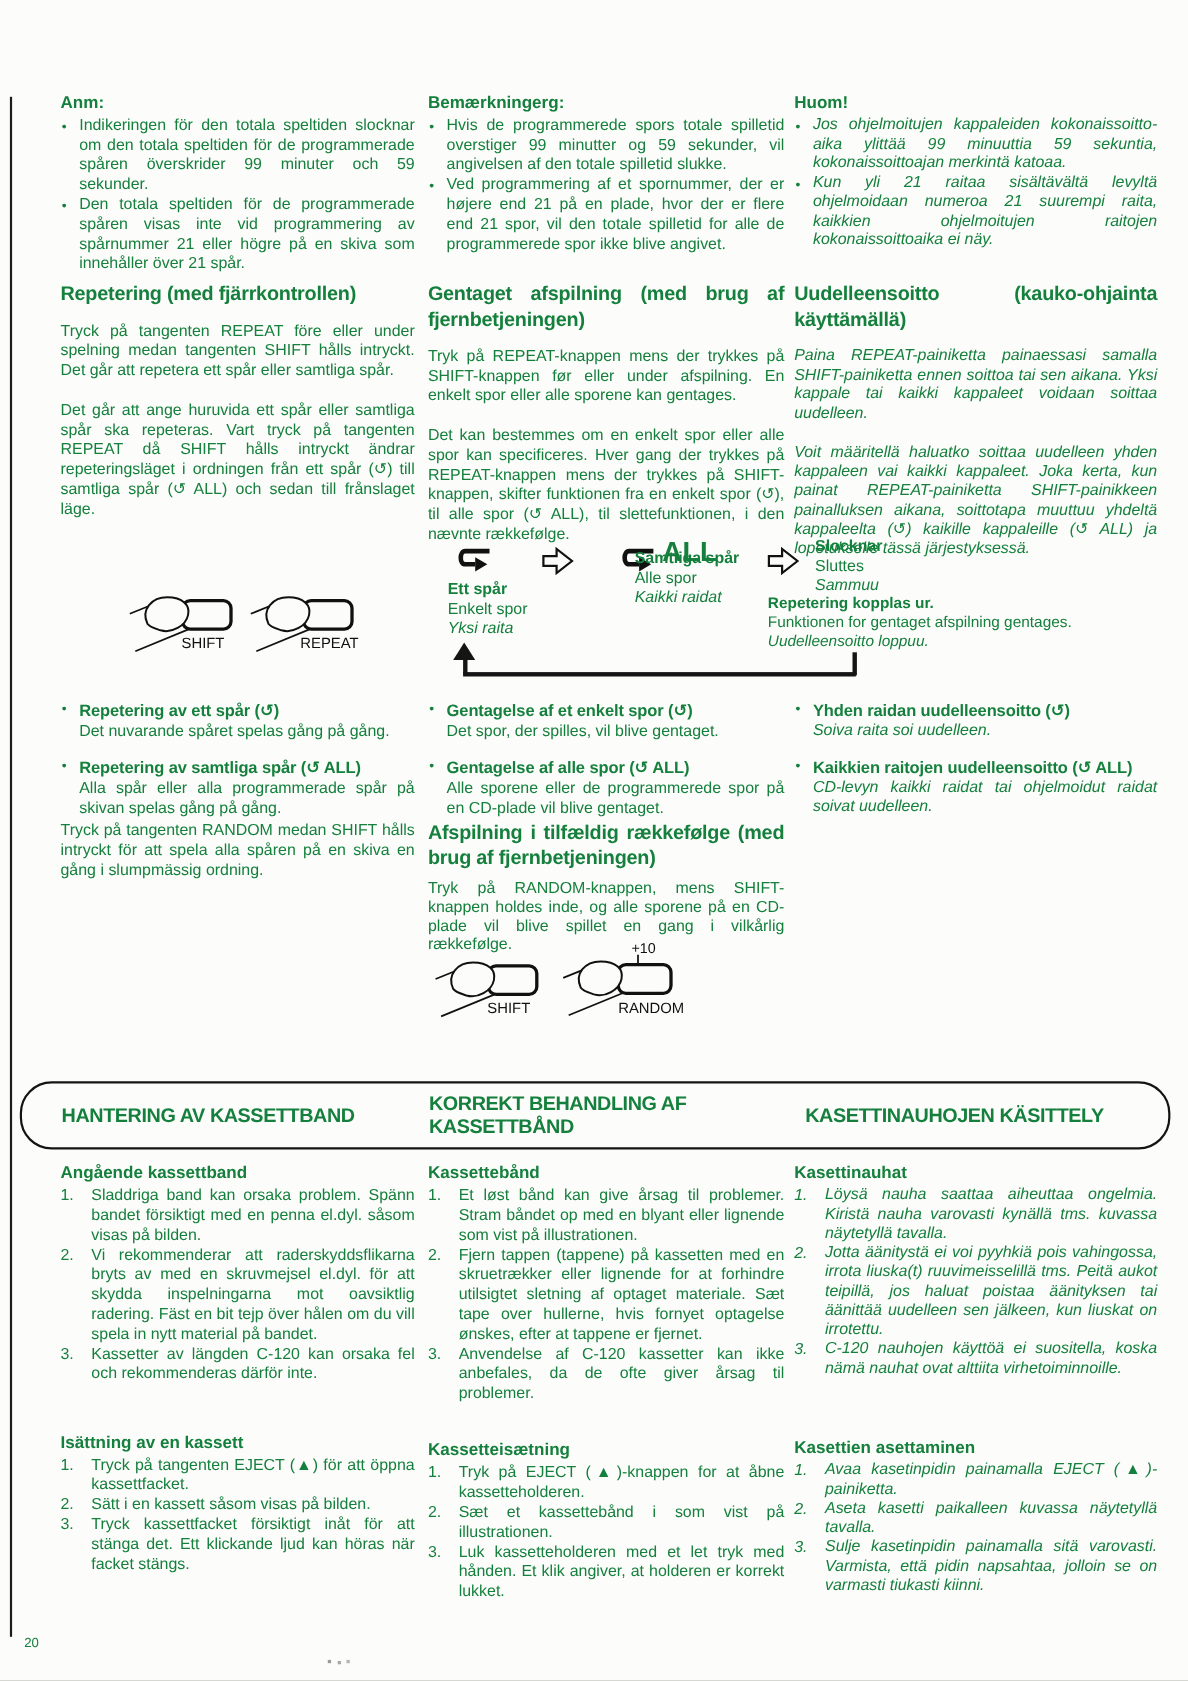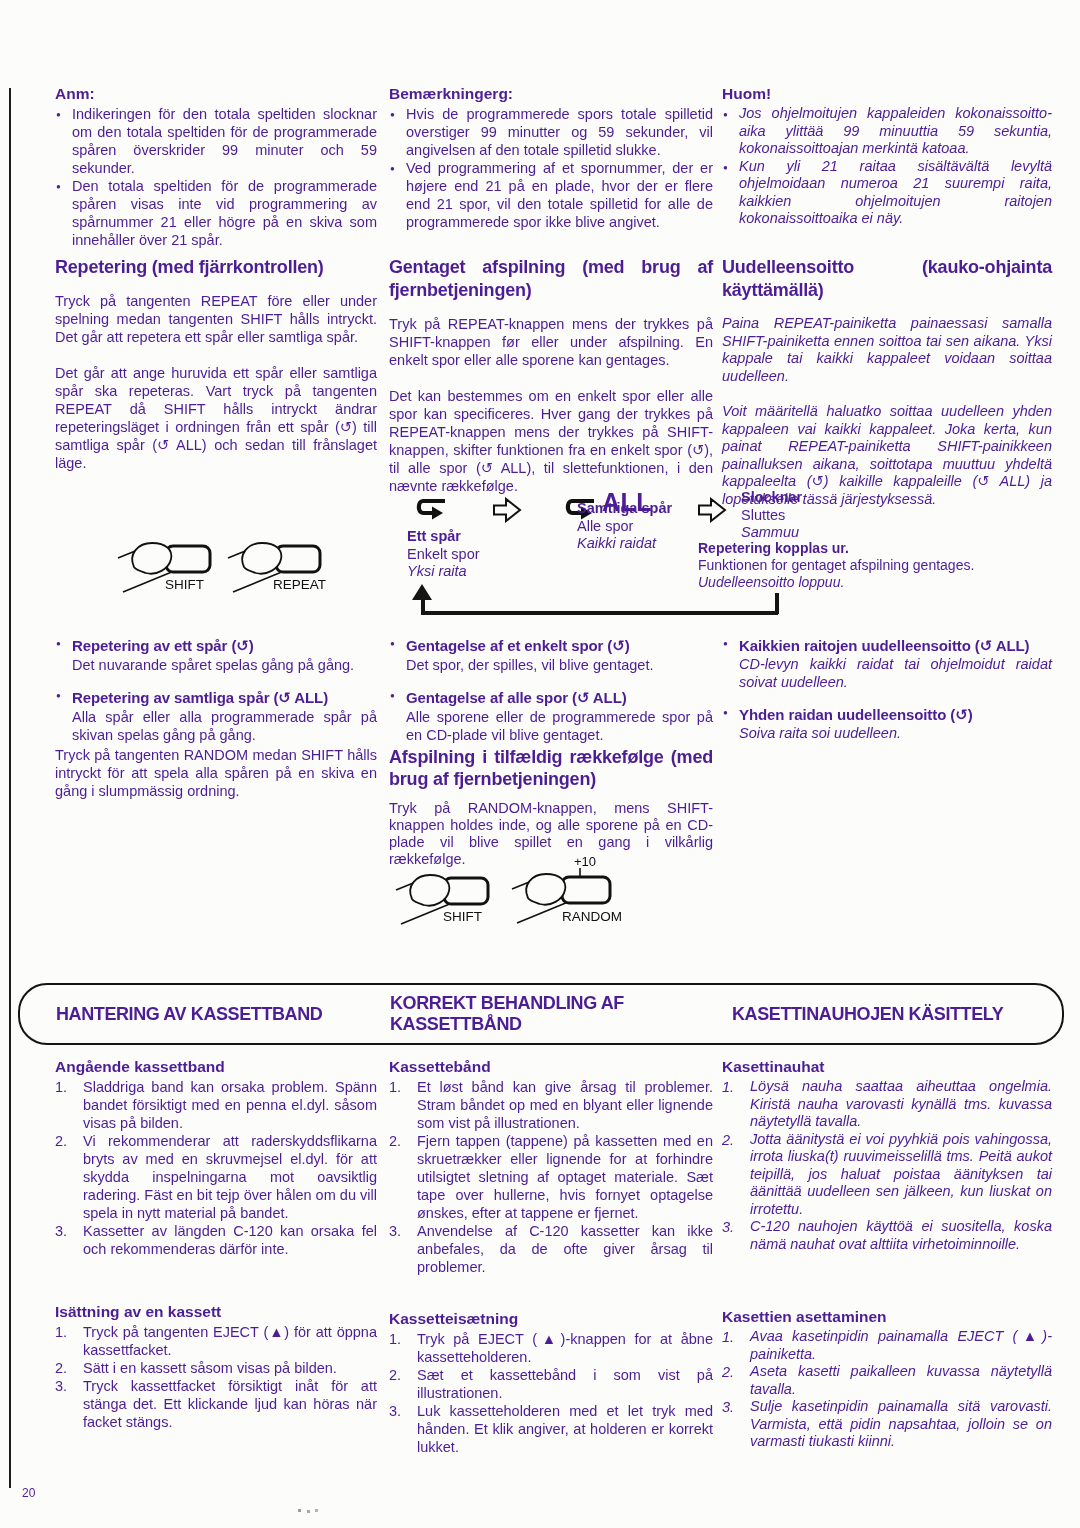--- a/index.html
+++ b/index.html
@@ -1,16 +1,16 @@
 <!DOCTYPE html>
 <html><head>
 <meta charset="utf-8">
 <style>
   html,body{margin:0;padding:0;background:#9a9a96;}
-  .page{position:relative;width:1080px;height:1528px;background:#fcfcfa;color:#4c1d95;
+  .page{position:relative;width:1080px;height:1528px;background:#fcfcfa;color:#15803d;
         font-family:"Liberation Sans","DejaVu Sans",sans-serif;overflow:hidden;margin:0 auto;}
   .col{position:absolute;}
   .c1{left:55px;width:322px;}
   .c2{left:389px;width:324px;}
   .c3{left:722px;width:330px;}
   .body{font-size:14.5px;line-height:18px;text-align:justify;}
   .it{font-style:italic;line-height:17.5px;}
   .sh{font-size:18px;line-height:23px;font-weight:700;letter-spacing:-0.2px;margin:0 0 13px 0;text-align:justify;}
   .nh{font-size:15.5px;font-weight:700;margin:0 0 2px 0;}
   .gap{margin-top:18px;}
@@ -163,26 +163,26 @@
       </li>
       <li>
         <b class="mt">Repetering av samtliga spår (↺ ALL)</b>
         <div class="body">Alla spår eller alla programmerade spår på skivan spelas gång på gång.</div>
       </li>
     </ul>
   </section>
   <section class="col c3" style="top:637px">
     <ul class="modes">
       <li>
+        <b class="mt">Yhden raidan uudelleensoitto (↺)</b>
+        <div class="body it">Soiva raita soi uudelleen.</div>
+      </li>
+      <li>
         <b class="mt">Kaikkien raitojen uudelleensoitto (↺ ALL)</b>
         <div class="body it">CD-levyn kaikki raidat tai ohjelmoidut raidat soivat uudelleen.</div>
-      </li>
-      <li>
-        <b class="mt">Yhden raidan uudelleensoitto (↺)</b>
-        <div class="body it">Soiva raita soi uudelleen.</div>
       </li>
     </ul>
   </section>
 
   <section class="col c1" style="top:746px">
     <p class="body">Tryck på tangenten RANDOM medan SHIFT hålls intryckt för att spela alla spåren på en skiva en gång i slumpmässig ordning.</p>
   </section>
   <section class="col c2" style="top:746px">
     <h3 class="sh" style="margin-bottom:10px;line-height:22px">Afspilning i tilfældig rækkefølge (med brug af fjernbetjeningen)</h3>
     <p class="body" style="line-height:17px">Tryk på RANDOM-knappen, mens SHIFT-knappen holdes inde, og alle sporene på en CD-plade vil blive spillet en gang i vilkårlig rækkefølge.</p>

